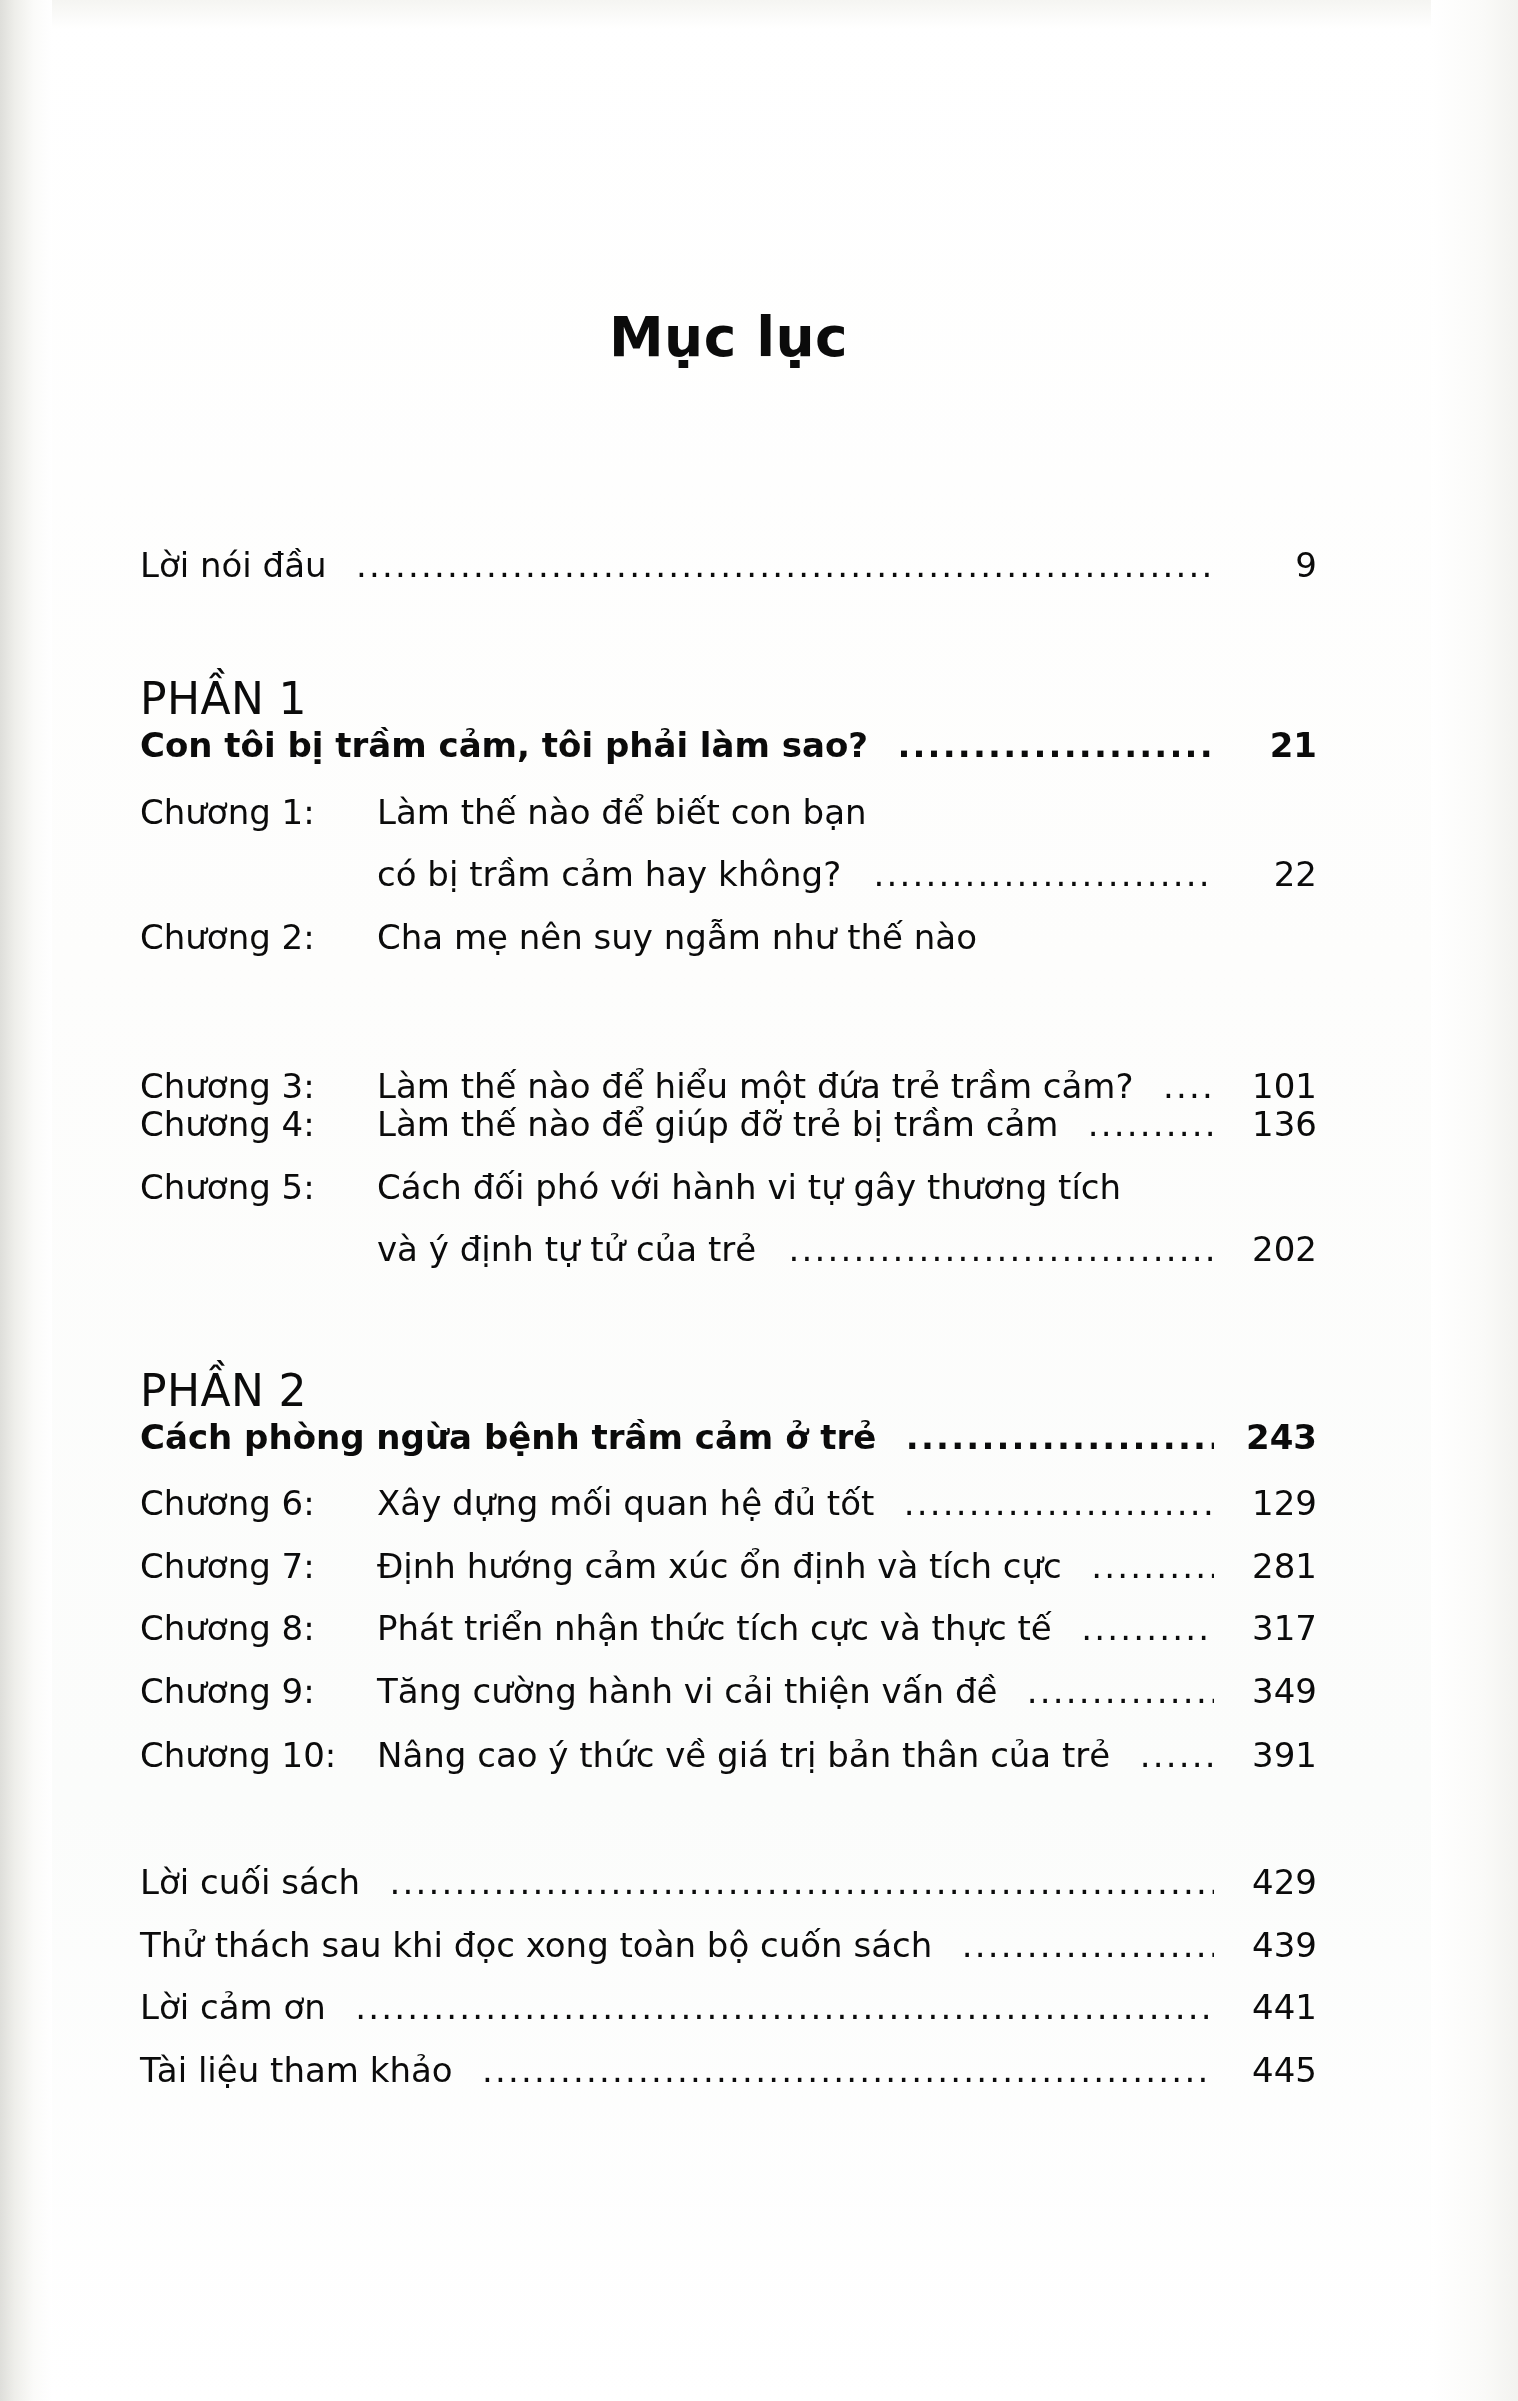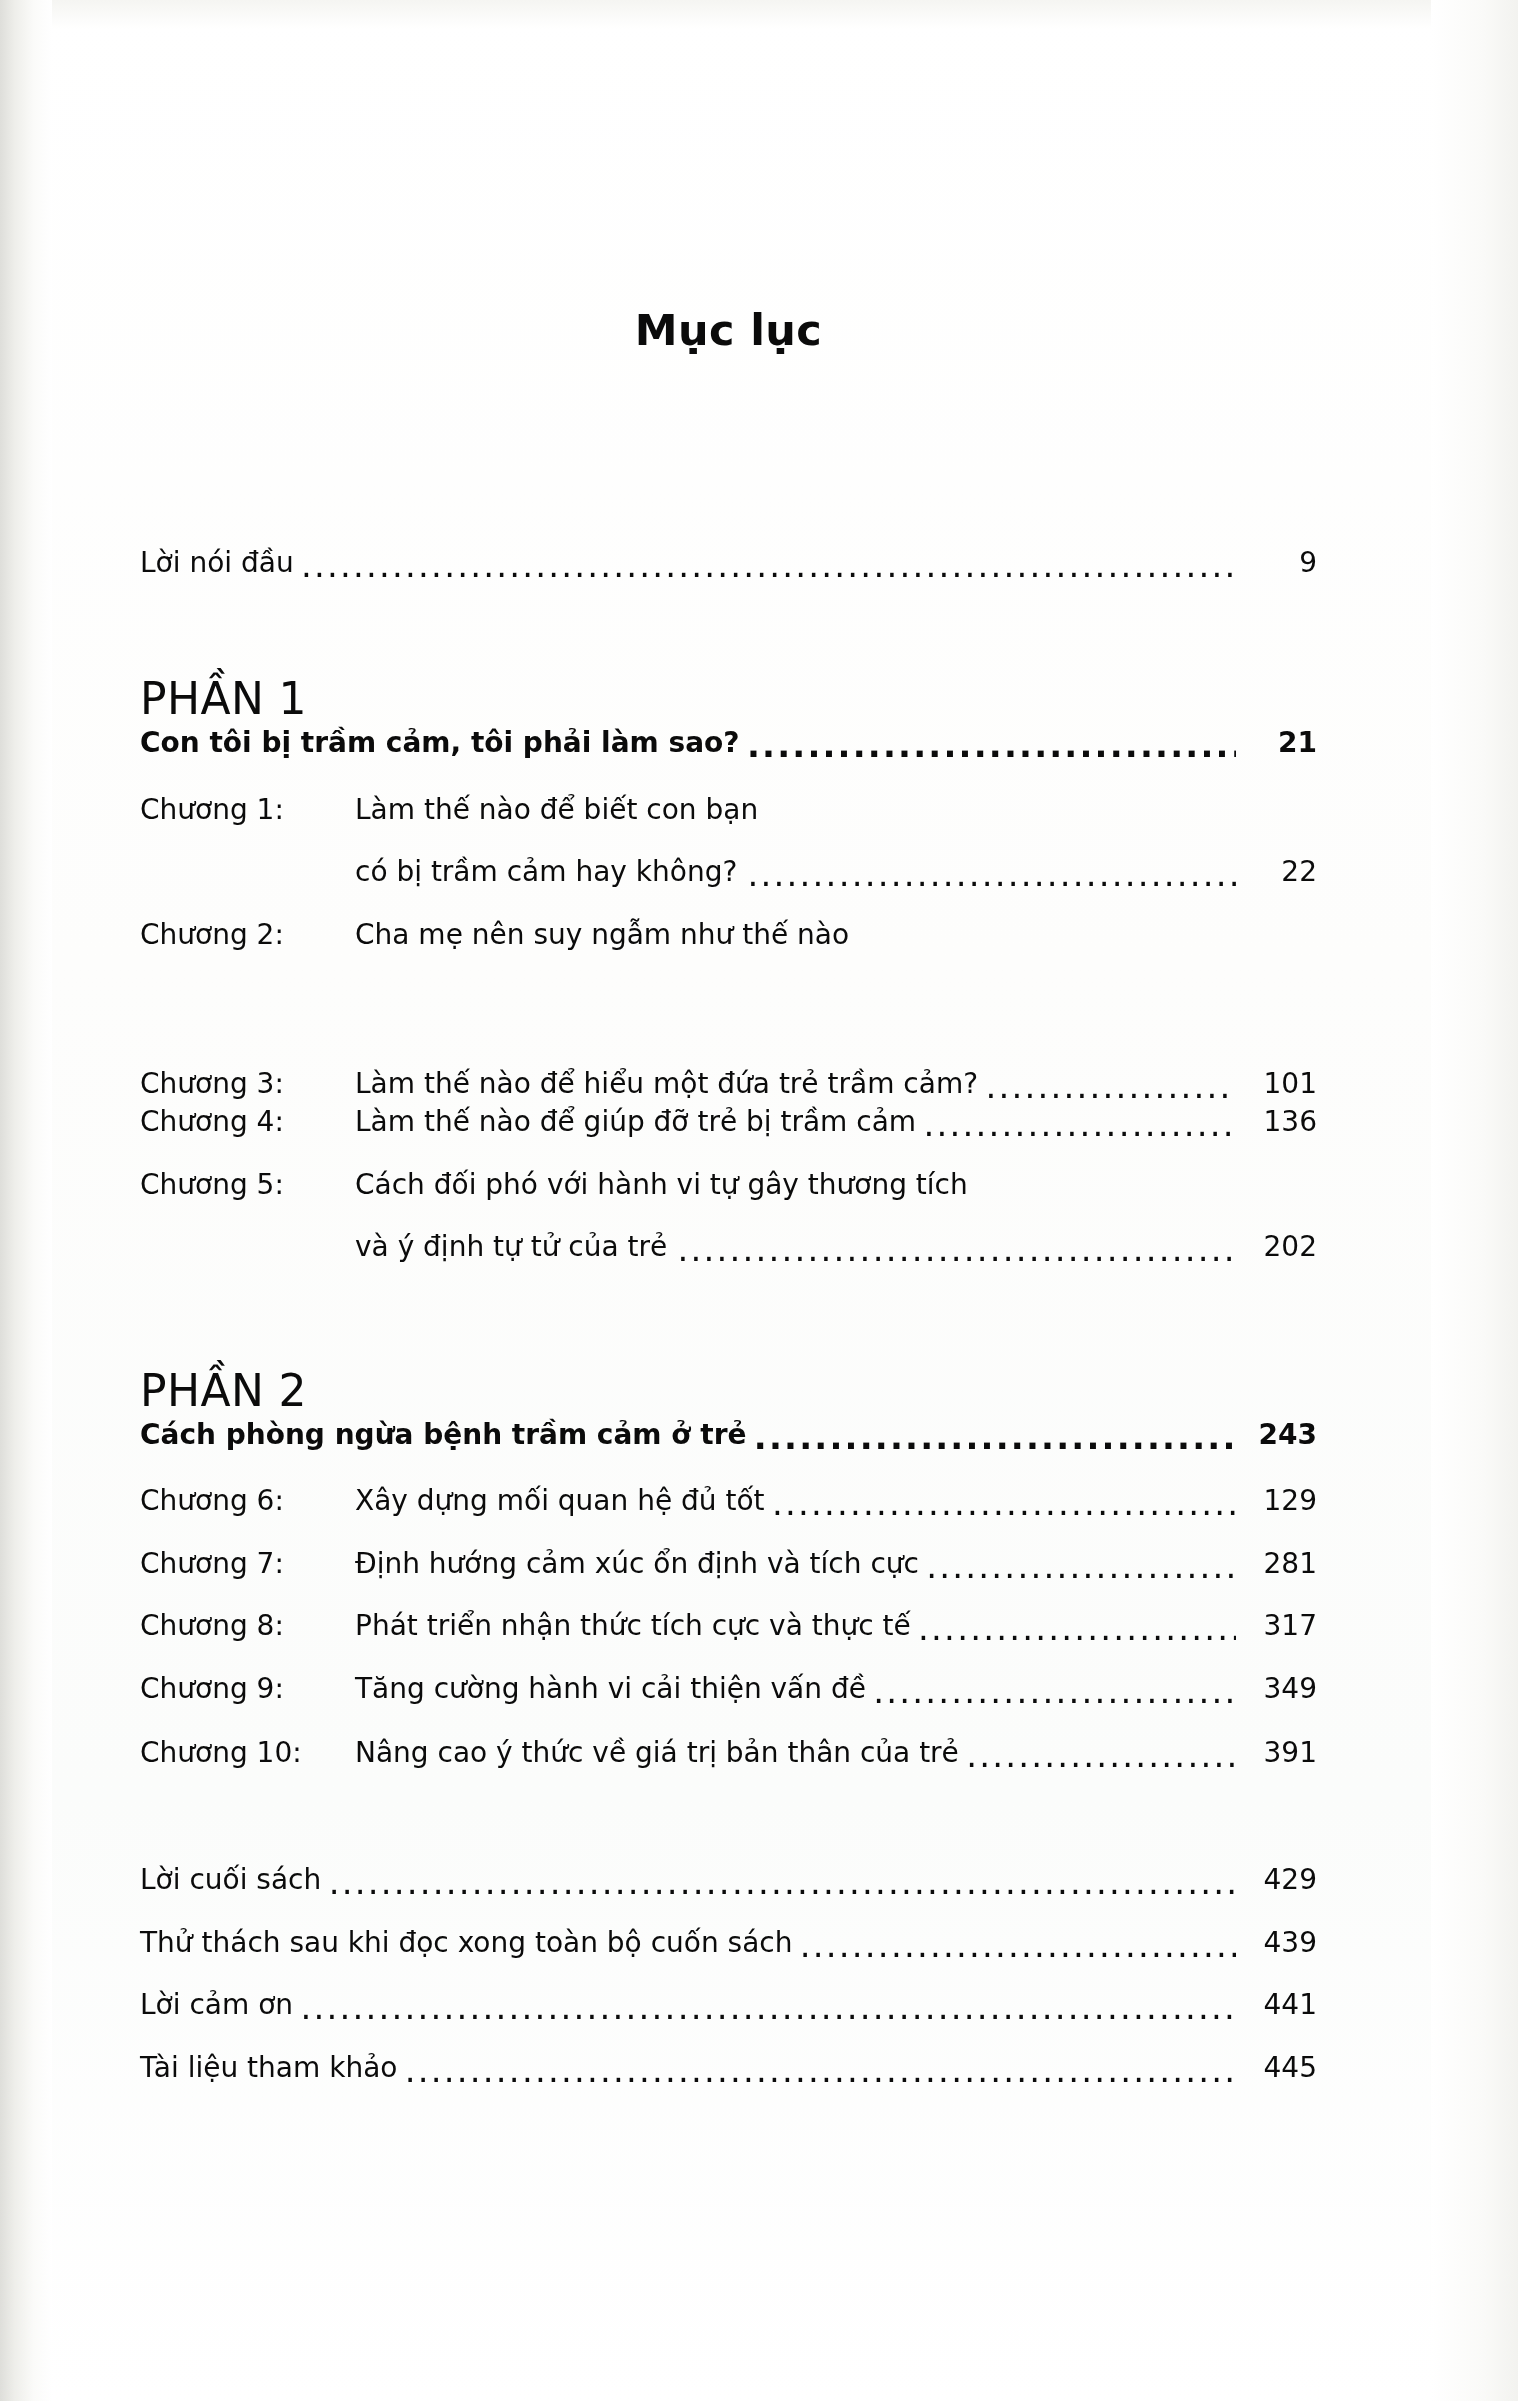--- a/index.html
+++ b/index.html
@@ -56,35 +56,36 @@
     height: 100%;
   }
 
   
   .page-title {
     position: absolute;
     top: 305px;
     left: 0;
     width: 1177px;
     text-align: center;
-    font-size: 43px;
+    font-size: 55px;
     font-weight: 700;
     letter-spacing: 0.4px;
   }
 
   
   .toc-line {
     position: absolute;
     left: 0;
     width: 1177px;
     display: flex;
-    align-items: flex-start;
-    font-size: 28px;
+    align-items: flex-end;
+    font-size: 34px;
     line-height: 1.05;
     white-space: nowrap;
+    gap: 22px;
   }
   .toc-line.bold { font-weight: 700; }
 
   .chap-label {
     flex: 0 0 auto;
     width: 215px;
   }
   .indent-col {
     flex: 0 0 auto;
     width: 215px;

